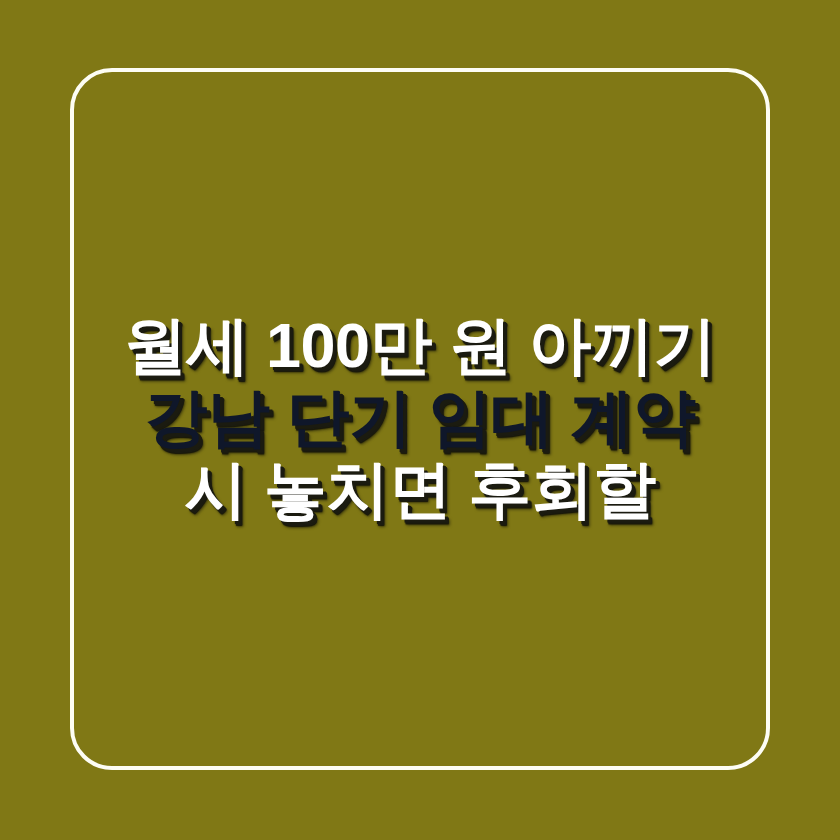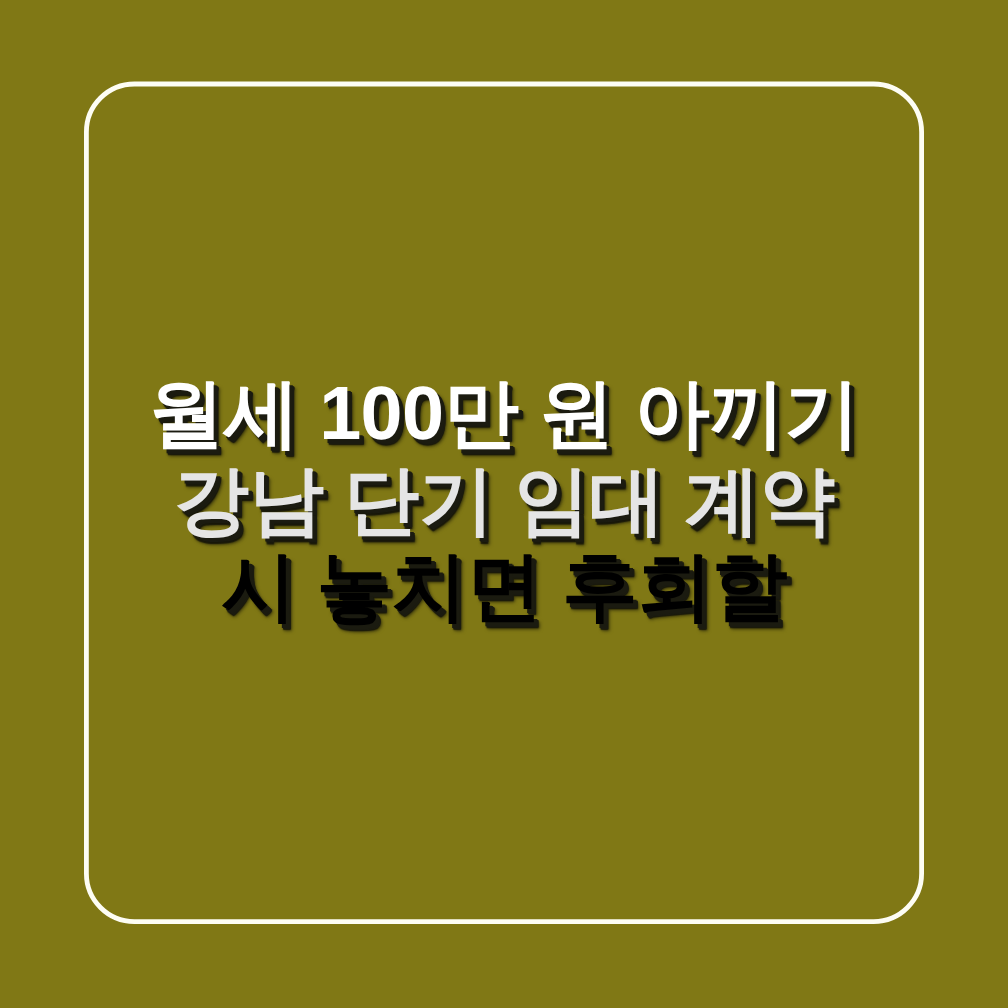--- a/index.html
+++ b/index.html
@@ -67,17 +67,17 @@
 </style>
 </head>
 <body>
 
 <div id="thumbnail-card" style="background: rgb(128, 120, 21);">
 
   <div id="card-border-frame" style="border-color: rgb(253, 253, 244);"></div>
 
   <div id="headline-block">
     <span class="headline-line" style="color: rgb(255, 255, 255);">월세 100만 원 아끼기</span>
-    <span class="headline-line" style="color: #e5e5e5;">강남 단기 임대 계약</span>
-    <span class="headline-line" style="color: #000000;">시 놓치면 후회할</span>
+    <span class="headline-line" style="color: #0f172a;">강남 단기 임대 계약</span>
+    <span class="headline-line" style="color: #ffffff;">시 놓치면 후회할</span>
   </div>
 
 </div>
 
 </body></html>

